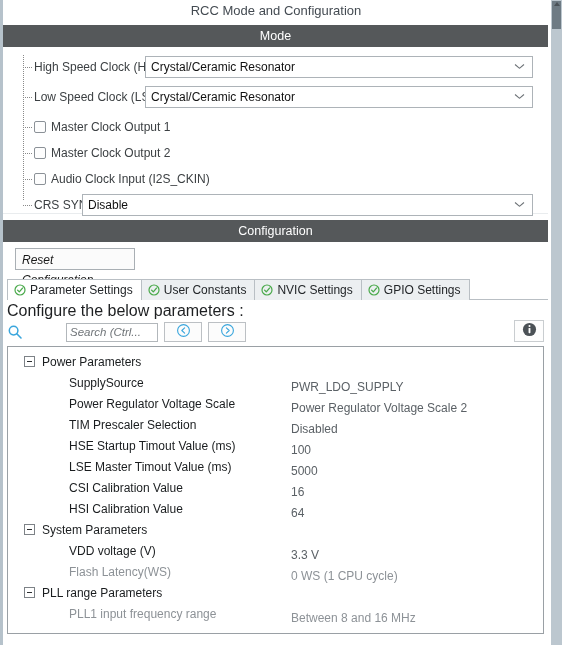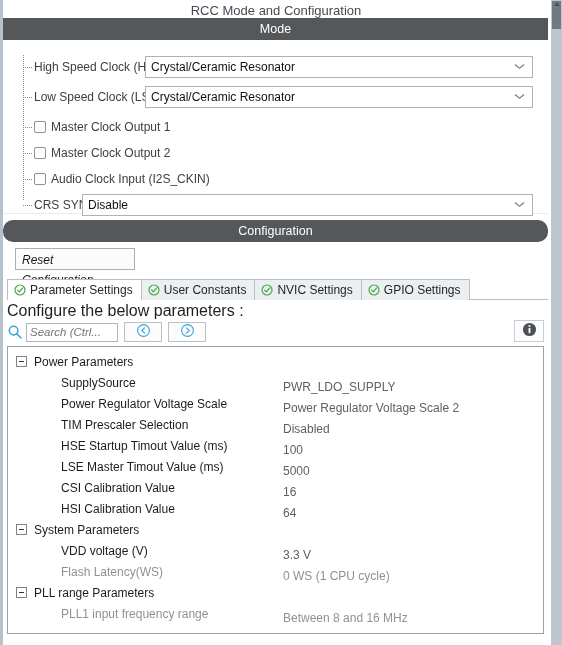--- a/index.html
+++ b/index.html
@@ -56,22 +56,22 @@
   
   .section-bar {
     position: absolute; left: 3px;
     width: 545px; height: 22px;
     line-height: 22px;
     background: #55585a;
     color: #ffffff;
     text-align: center;
     font-size: 12.5px;
   }
-  #bar-mode { top: 18px; }
-  #bar-config { top: 220px; border-radius: 10px; }
+  #bar-mode { top: 25px; }
+  #bar-config { top: 220px; }
 
   
   .mode-body {
     position: absolute; left: 3px; top: 47px;
     width: 545px; height: 167px;
     background: #ffffff;
     border-bottom: 1px solid #e9ecee;
   }
   .tree-vline {
     position: absolute;
@@ -218,20 +218,21 @@
   }
   .search-input {
     width: 92px; height: 19px;
     border: 1px solid #b2b7bb;
     background: #ffffff;
     font-style: italic;
     font-size: 11.5px;
     color: #6f7478;
     padding: 0 3px;
     font-family: "Liberation Sans", sans-serif;
+    margin-left: 40px;
   }
   .search-input::placeholder { color: #6f7478; font-style: italic; opacity: 1; }
   .navbtn {
     width: 38px; height: 20px;
     margin-left: 6px;
     border: 1px solid #bcc0c4;
     background: #fcfcfc;
     display: flex;
     align-items: center;
     justify-content: center;
@@ -246,21 +247,21 @@
     align-items: center;
     justify-content: center;
   }
 
   
   .param-tree {
     position: absolute; left: 4px; top: 104px;
     width: 537px; height: 288px;
     border: 1px solid #9aa0a5;
     background: #ffffff;
-    padding: 4px 0 0 0;
+    padding: 4px 0 0 8px;
     overflow: hidden;
   }
   .grp-row {
     height: 21px;
     display: flex;
     align-items: center;
     padding-left: 8px;
   }
   .expander {
     width: 11px; height: 11px;

